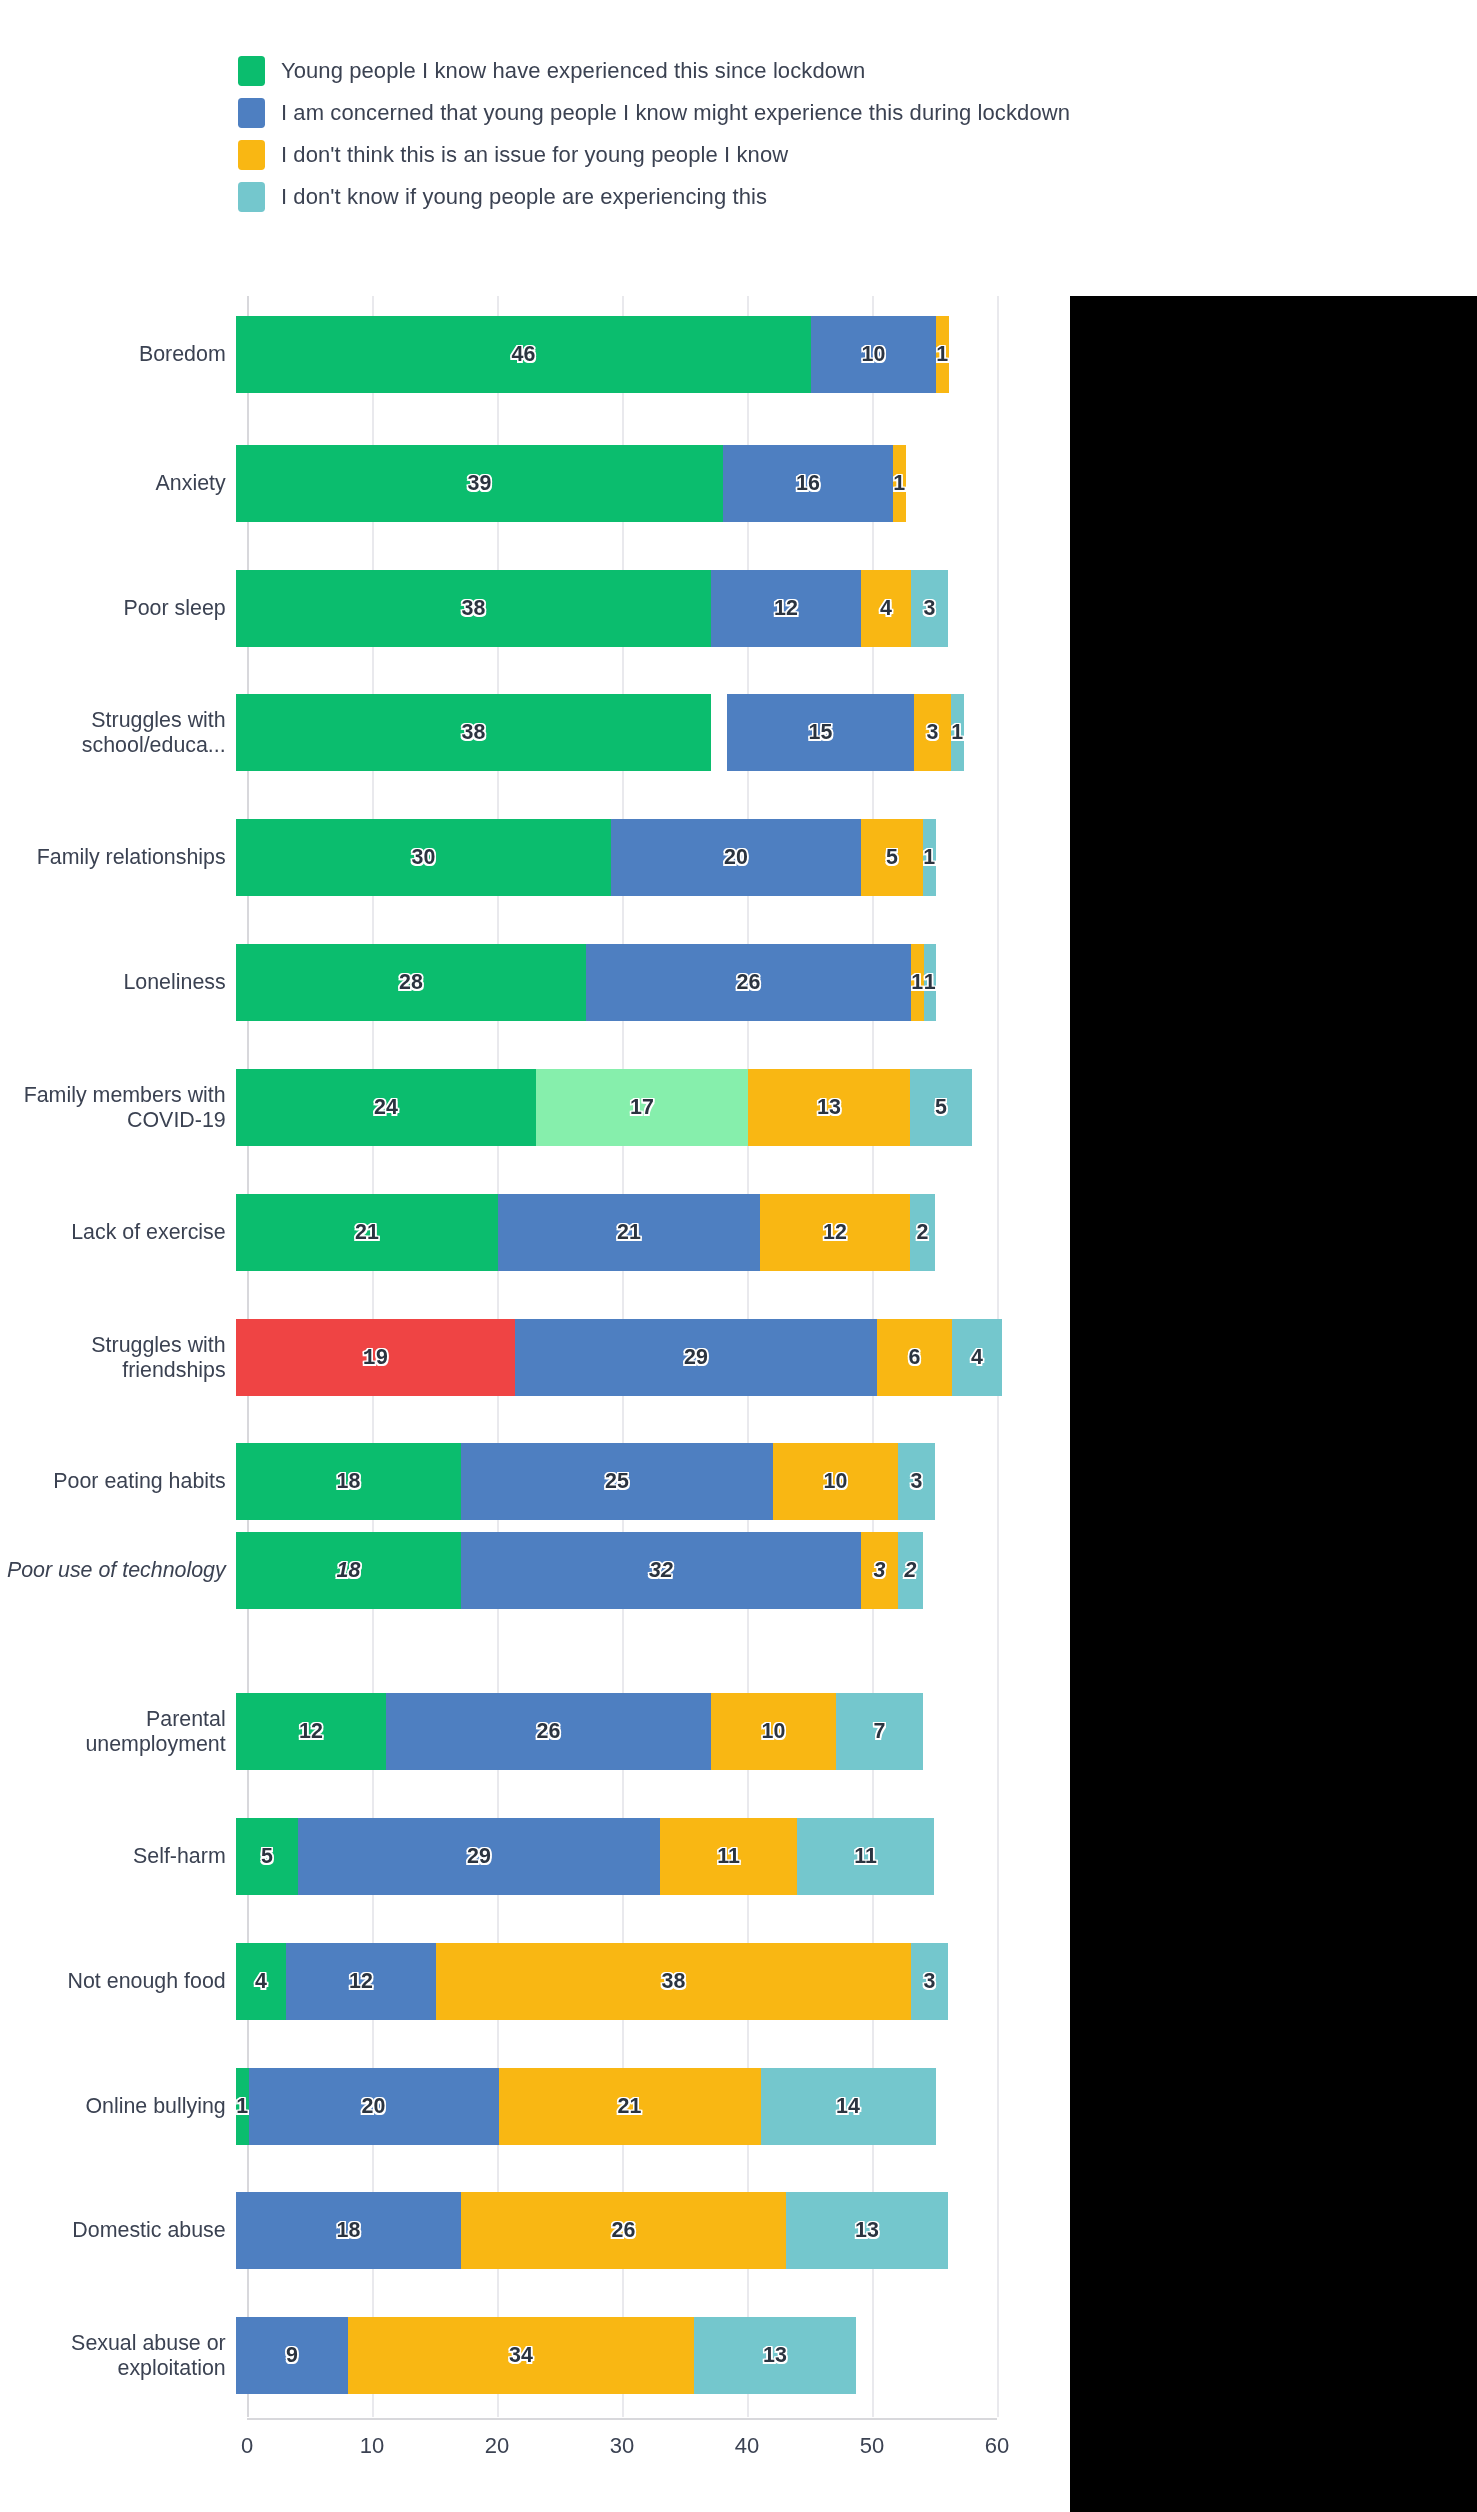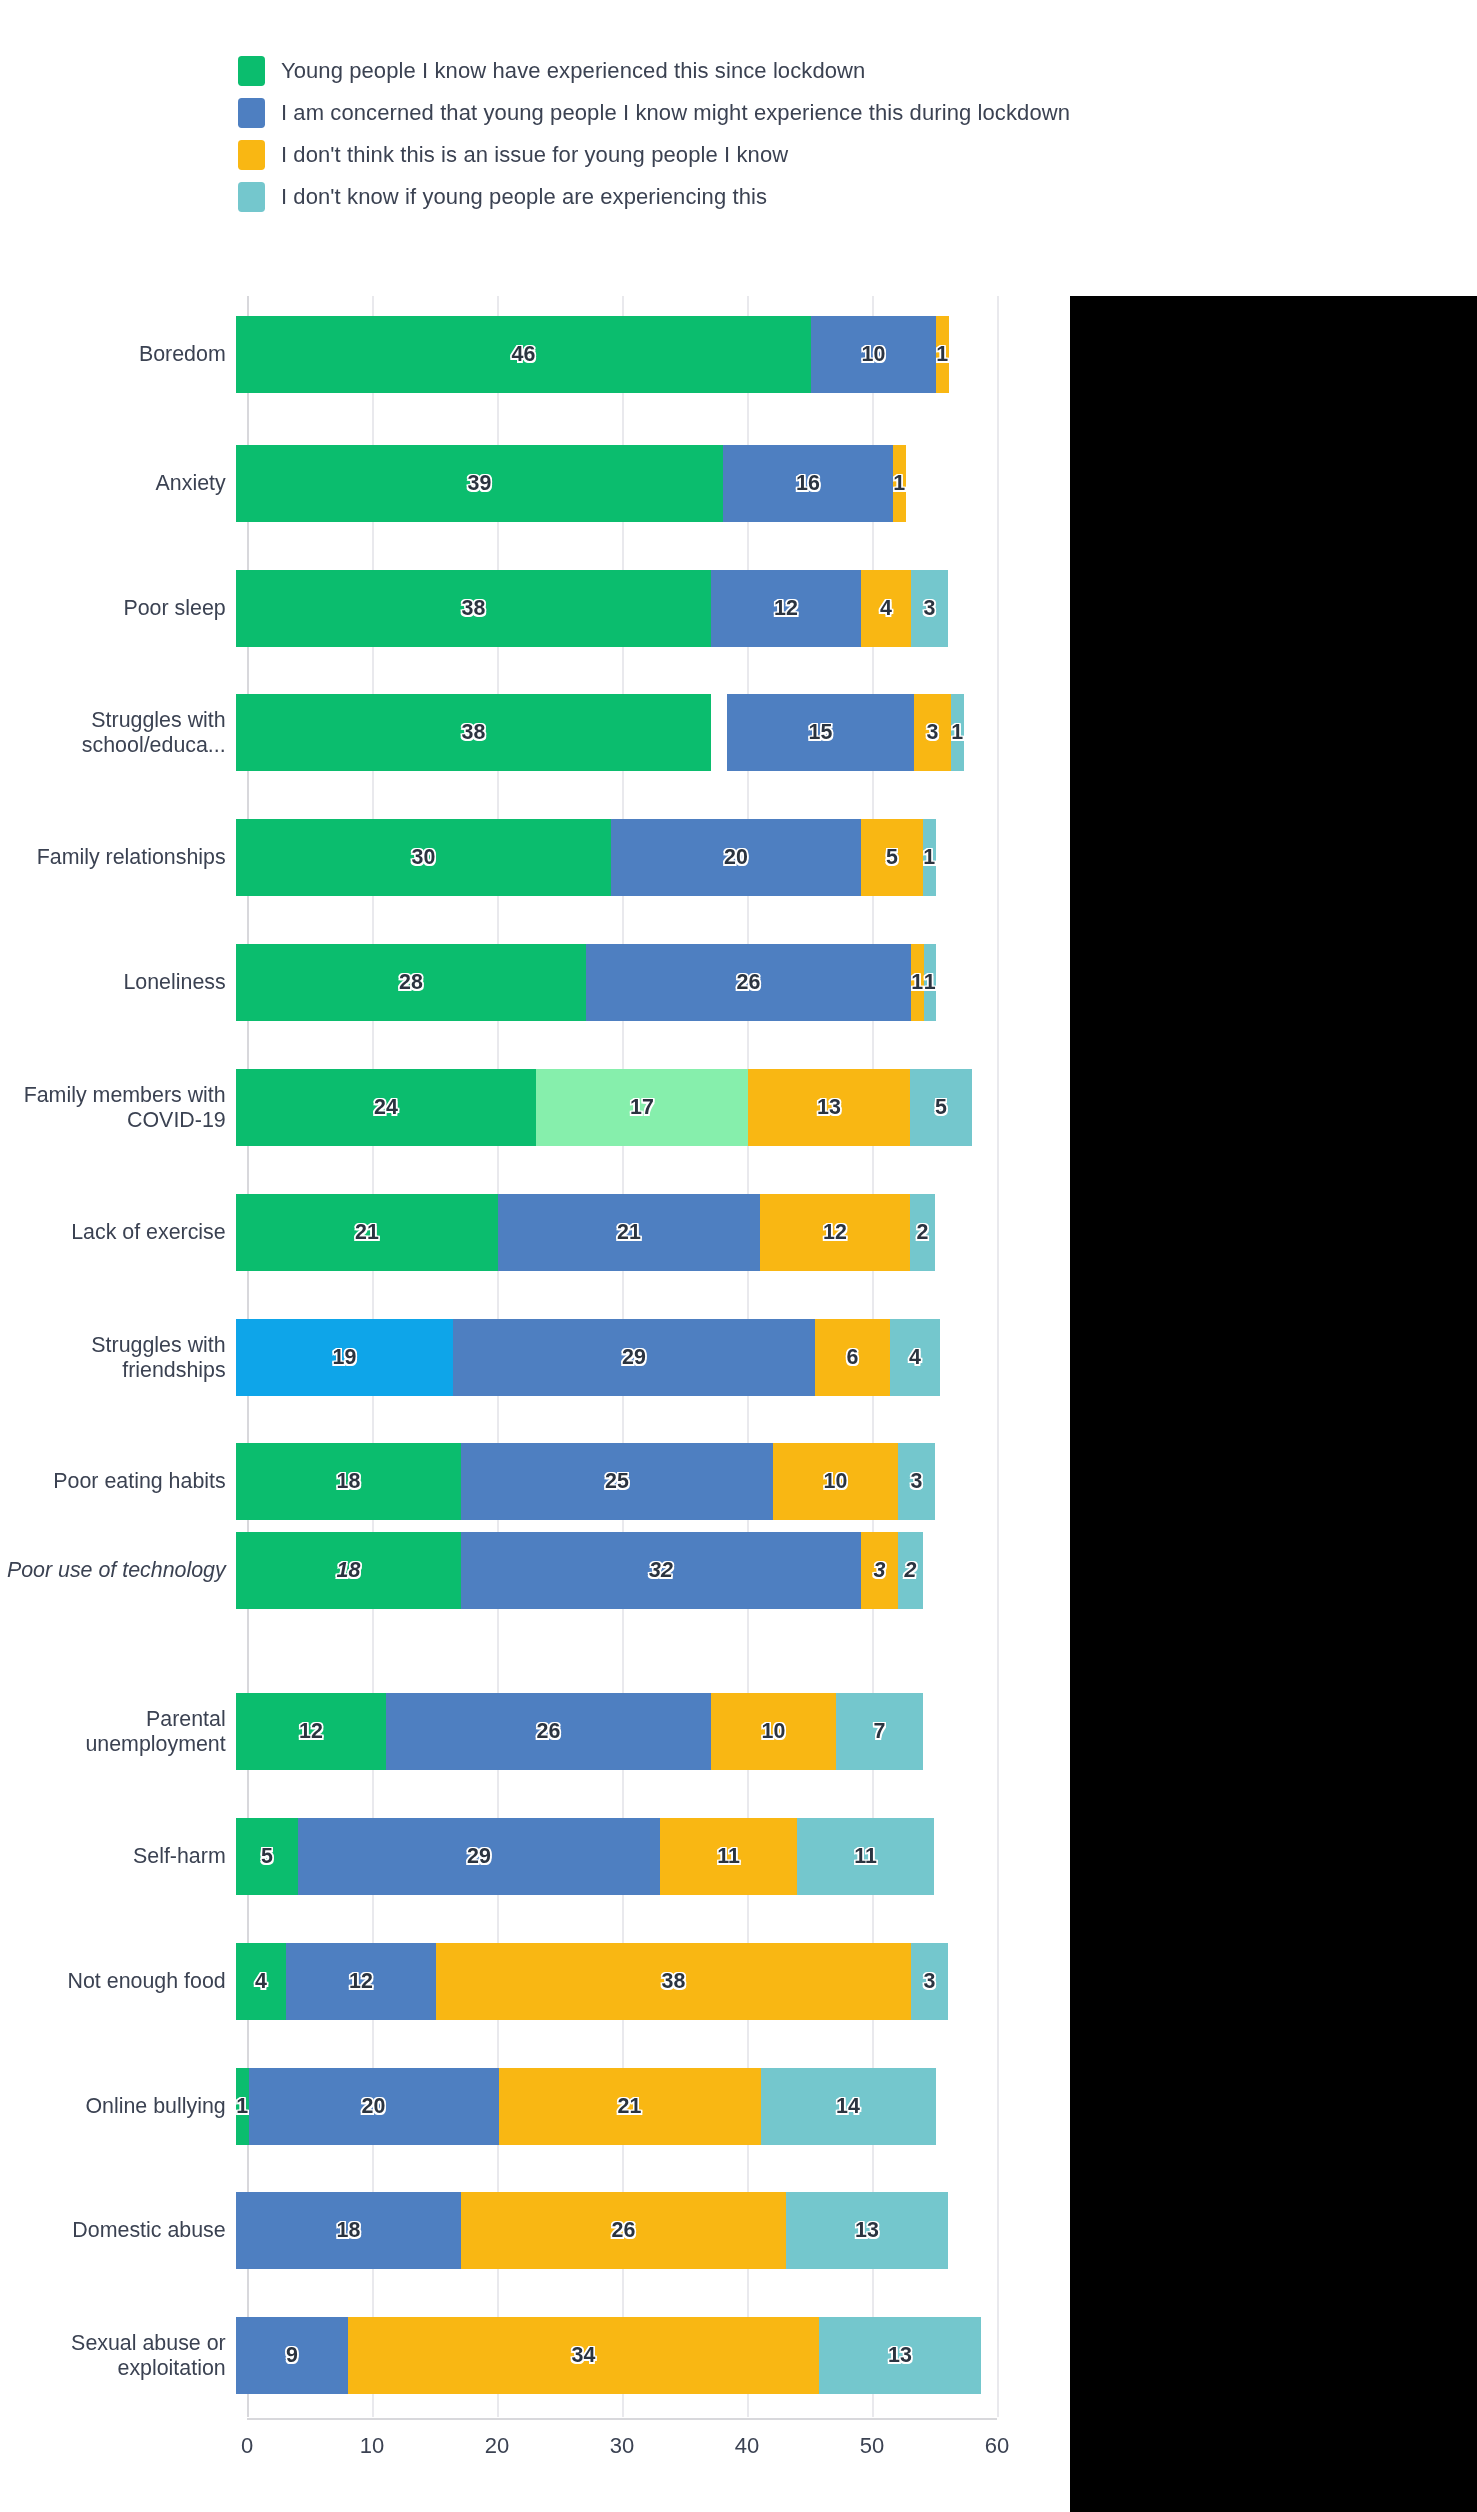--- a/index.html
+++ b/index.html
@@ -286,21 +286,21 @@
             <span class="seg-val">12</span>
           </div>
           <div class="seg" style="width: 25px; background: rgb(116, 199, 205);">
             <span class="seg-val">2</span>
           </div>
         </div>
       </div>
       <div class="row" style="top: 1023px; height: 77px;">
         <div class="cat-label">Struggles with friendships</div>
         <div class="bar">
-          <div class="seg" style="width: 217px; background: #0ea5e9;">
+          <div class="seg" style="width: 279px; background: #ef4444; font-family: Liberation Mono, monospace;">
             <span class="seg-val">19</span>
           </div>
           <div class="seg" style="width: 362px; background: rgb(78, 127, 193);">
             <span class="seg-val">29</span>
           </div>
           <div class="seg" style="width: 75px; background: rgb(249, 183, 19);">
             <span class="seg-val">6</span>
           </div>
           <div class="seg" style="width: 50px; background: rgb(116, 199, 205);">
             <span class="seg-val">4</span>
@@ -422,21 +422,21 @@
             <span class="seg-val">13</span>
           </div>
         </div>
       </div>
       <div class="row" style="top: 2021px; height: 77px;">
         <div class="cat-label">Sexual abuse or exploitation</div>
         <div class="bar">
           <div class="seg" style="width: 112px; background: rgb(78, 127, 193);">
             <span class="seg-val">9</span>
           </div>
-          <div class="seg" style="width: 471px; background: rgb(249, 183, 19);">
+          <div class="seg" style="width: 346px; background: rgb(249, 183, 19);">
             <span class="seg-val">34</span>
           </div>
           <div class="seg" style="width: 162px; background: rgb(116, 199, 205);">
             <span class="seg-val">13</span>
           </div>
         </div>
       </div>
     </div>
 
   <div class="xaxis" id="xaxis">

